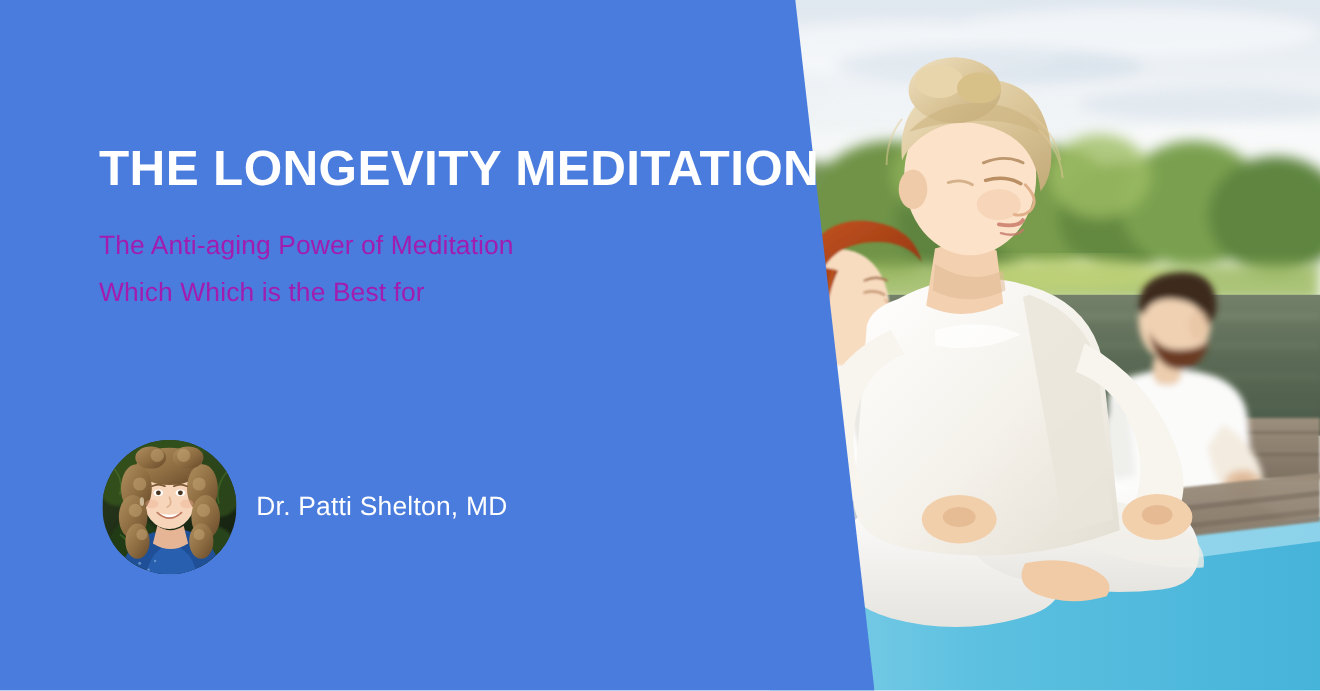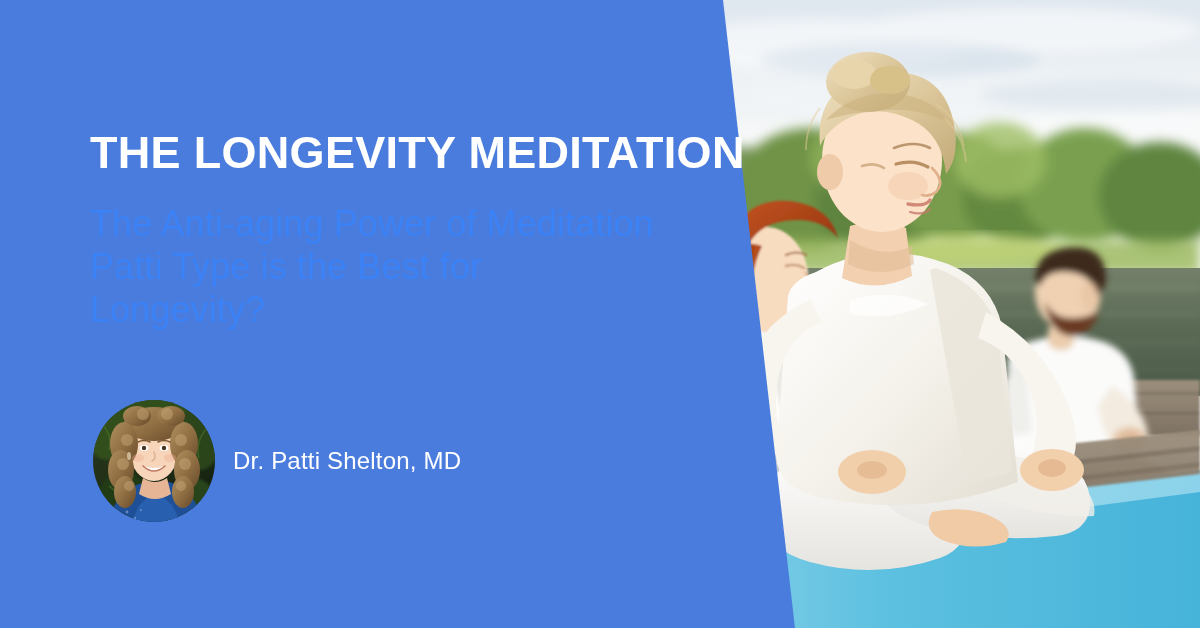--- a/index.html
+++ b/index.html
@@ -32,21 +32,21 @@
 
   .headline {
     position:absolute; left:90px; top:130px;
     font-size:45px; font-weight:bold; color:#ffffff;
     letter-spacing:0.3px; line-height:1.0; white-space:nowrap;
   }
 
   .subhead {
     position:absolute; left:90px; top:202px;
     width:600px;
-    font-size:36px; font-weight:400; color:#3b82f6;
+    font-size:24px; font-weight:400; color:#a21caf;
     line-height:43px; letter-spacing:0.1px;
   }
   .subhead .ln { display:block; }
 
   
   .author { position:absolute; left:93px; top:400px; width:600px; height:124px; }
 
   .avatar {
     position:absolute; left:0; top:0; width:122px; height:122px;
     border-radius:50%; overflow:hidden;
@@ -297,22 +297,21 @@
   </div>
 
   <div class="blue-panel"></div>
 
   <div class="content">
 
     <div class="headline">THE LONGEVITY MEDITATION</div>
 
     <div class="subhead">
       <span class="ln">The Anti-aging Power of Meditation</span>
-      <span class="ln">Patti Type is the Best for</span>
-      <span class="ln">Longevity?</span>
+      <span class="ln">Which Which is the Best for</span>
     </div>
 
     <div class="author">
       <div class="avatar">
         <svg viewBox="0 0 122 122" xmlns="http://www.w3.org/2000/svg" aria-hidden="true">
           <defs>
             <linearGradient id="avBg" x1="0" y1="0" x2="1" y2="1">
               <stop offset="0%" stop-color="#2a3a1e"></stop>
               <stop offset="55%" stop-color="#1d2c15"></stop>
               <stop offset="100%" stop-color="#121d0e"></stop>

